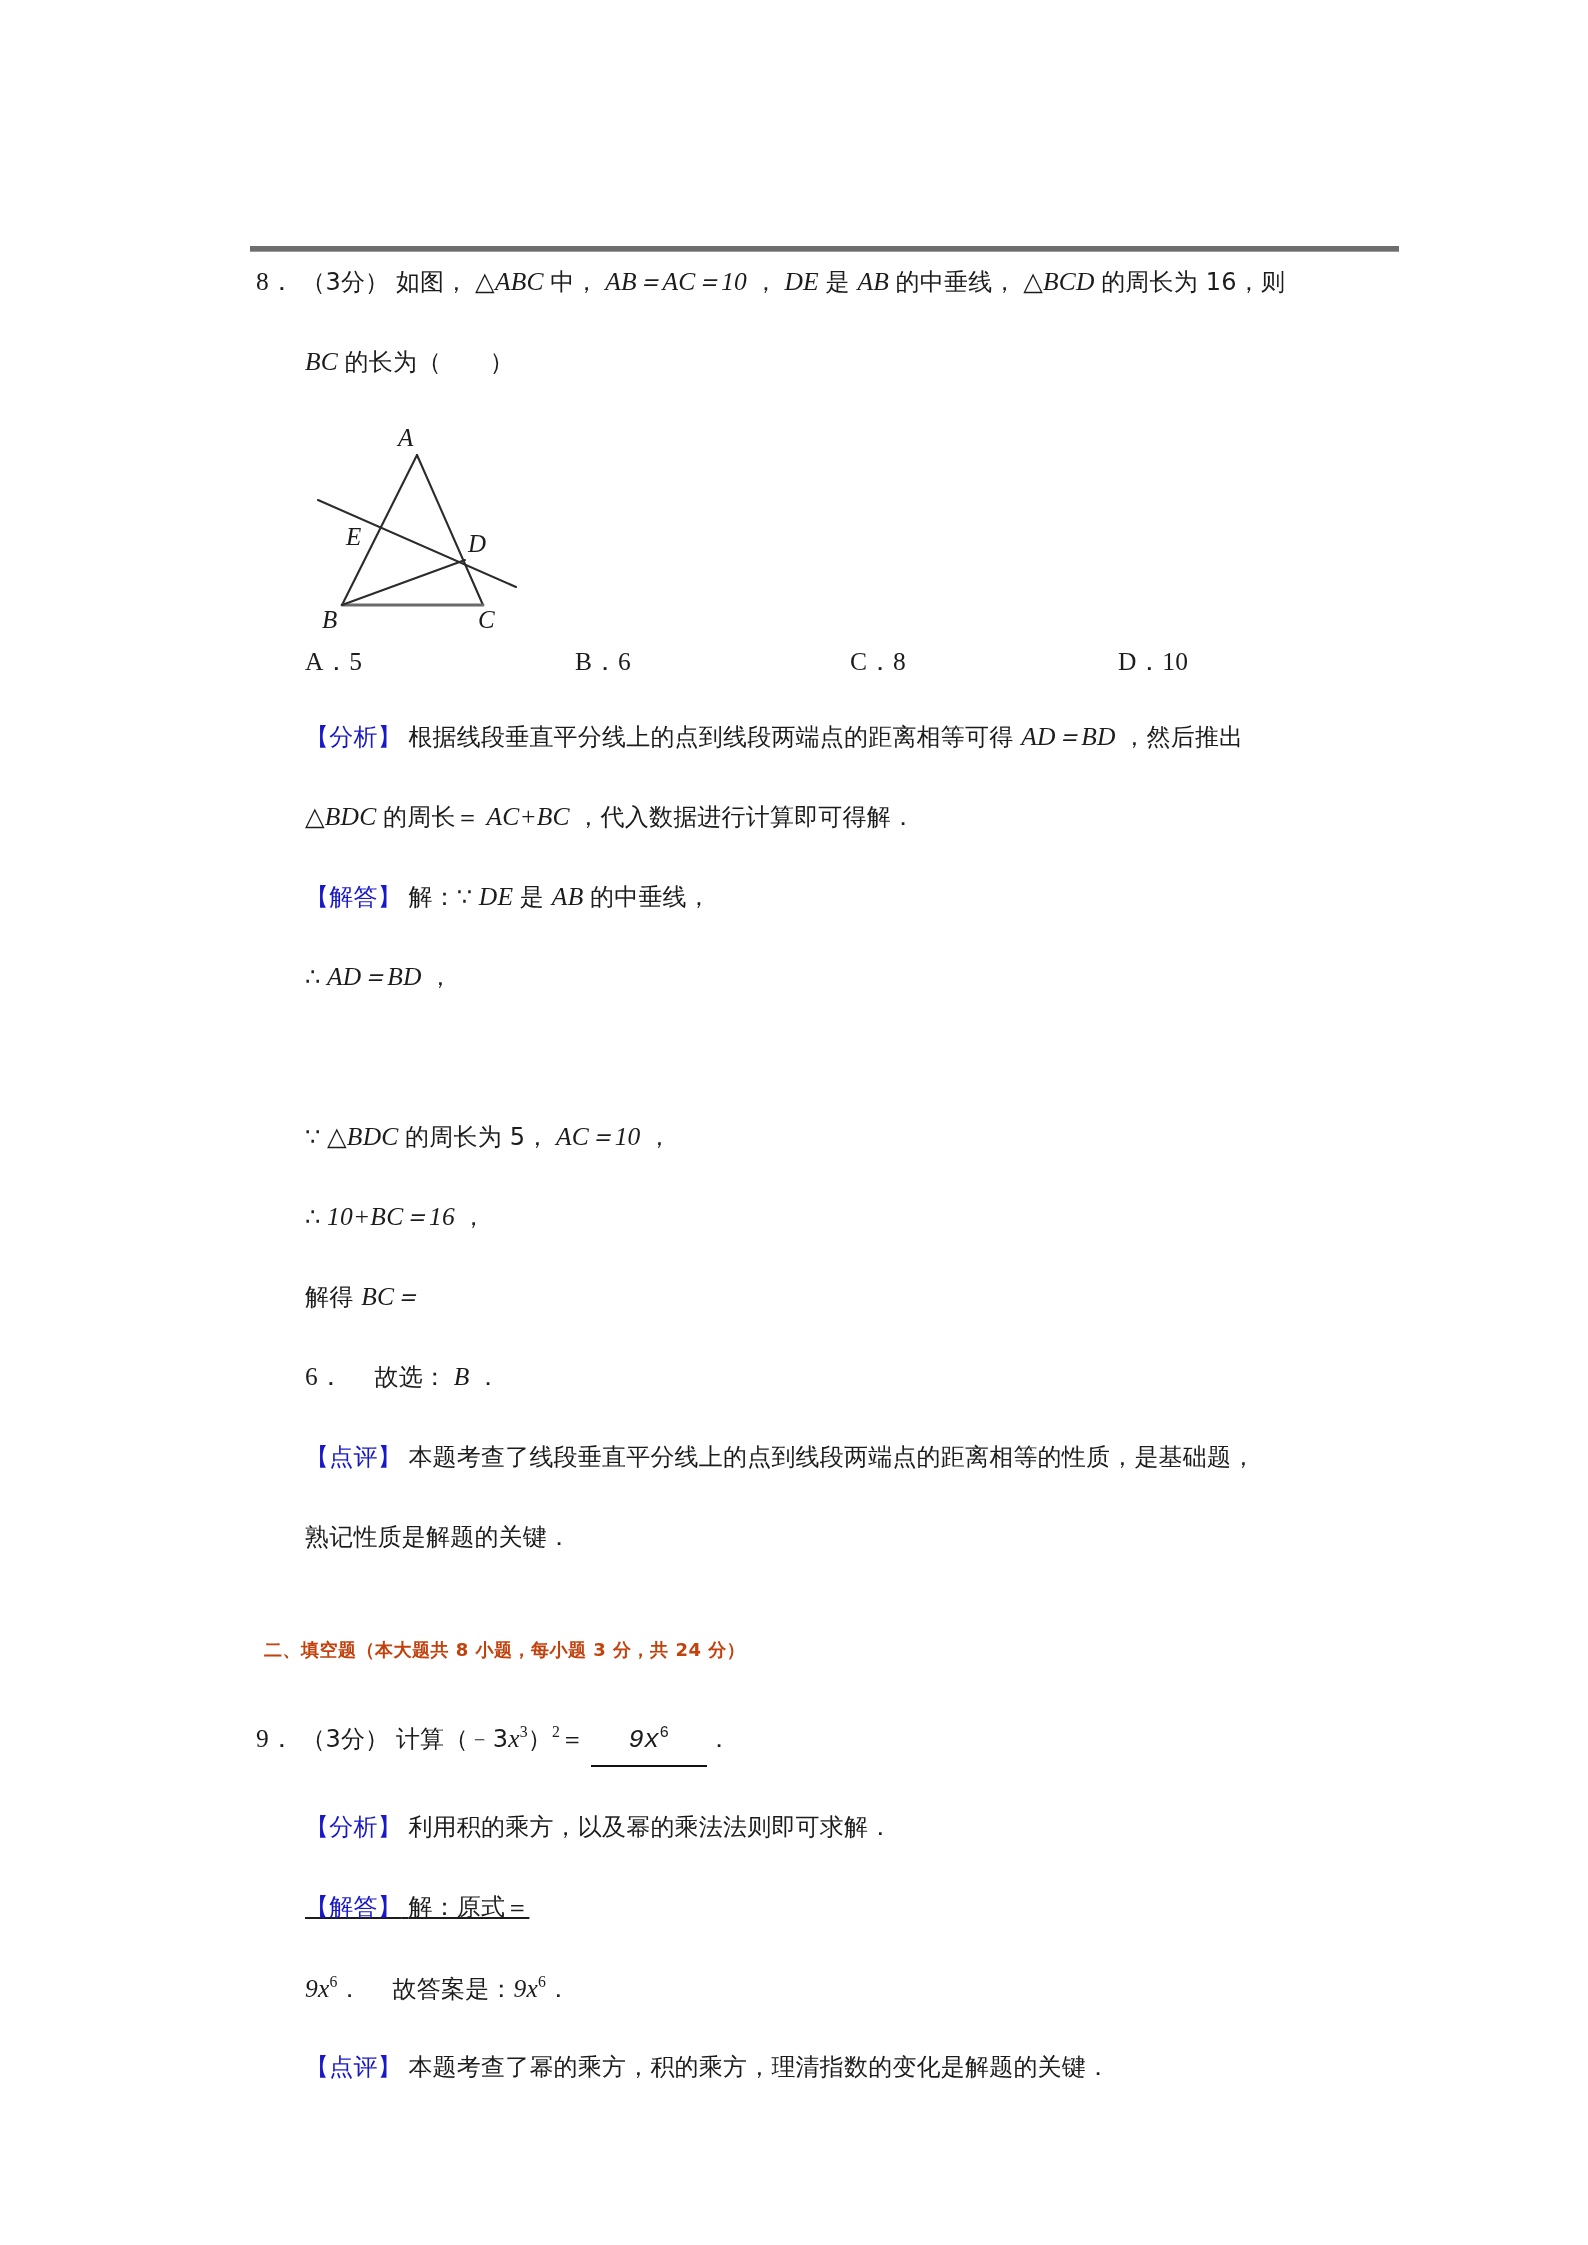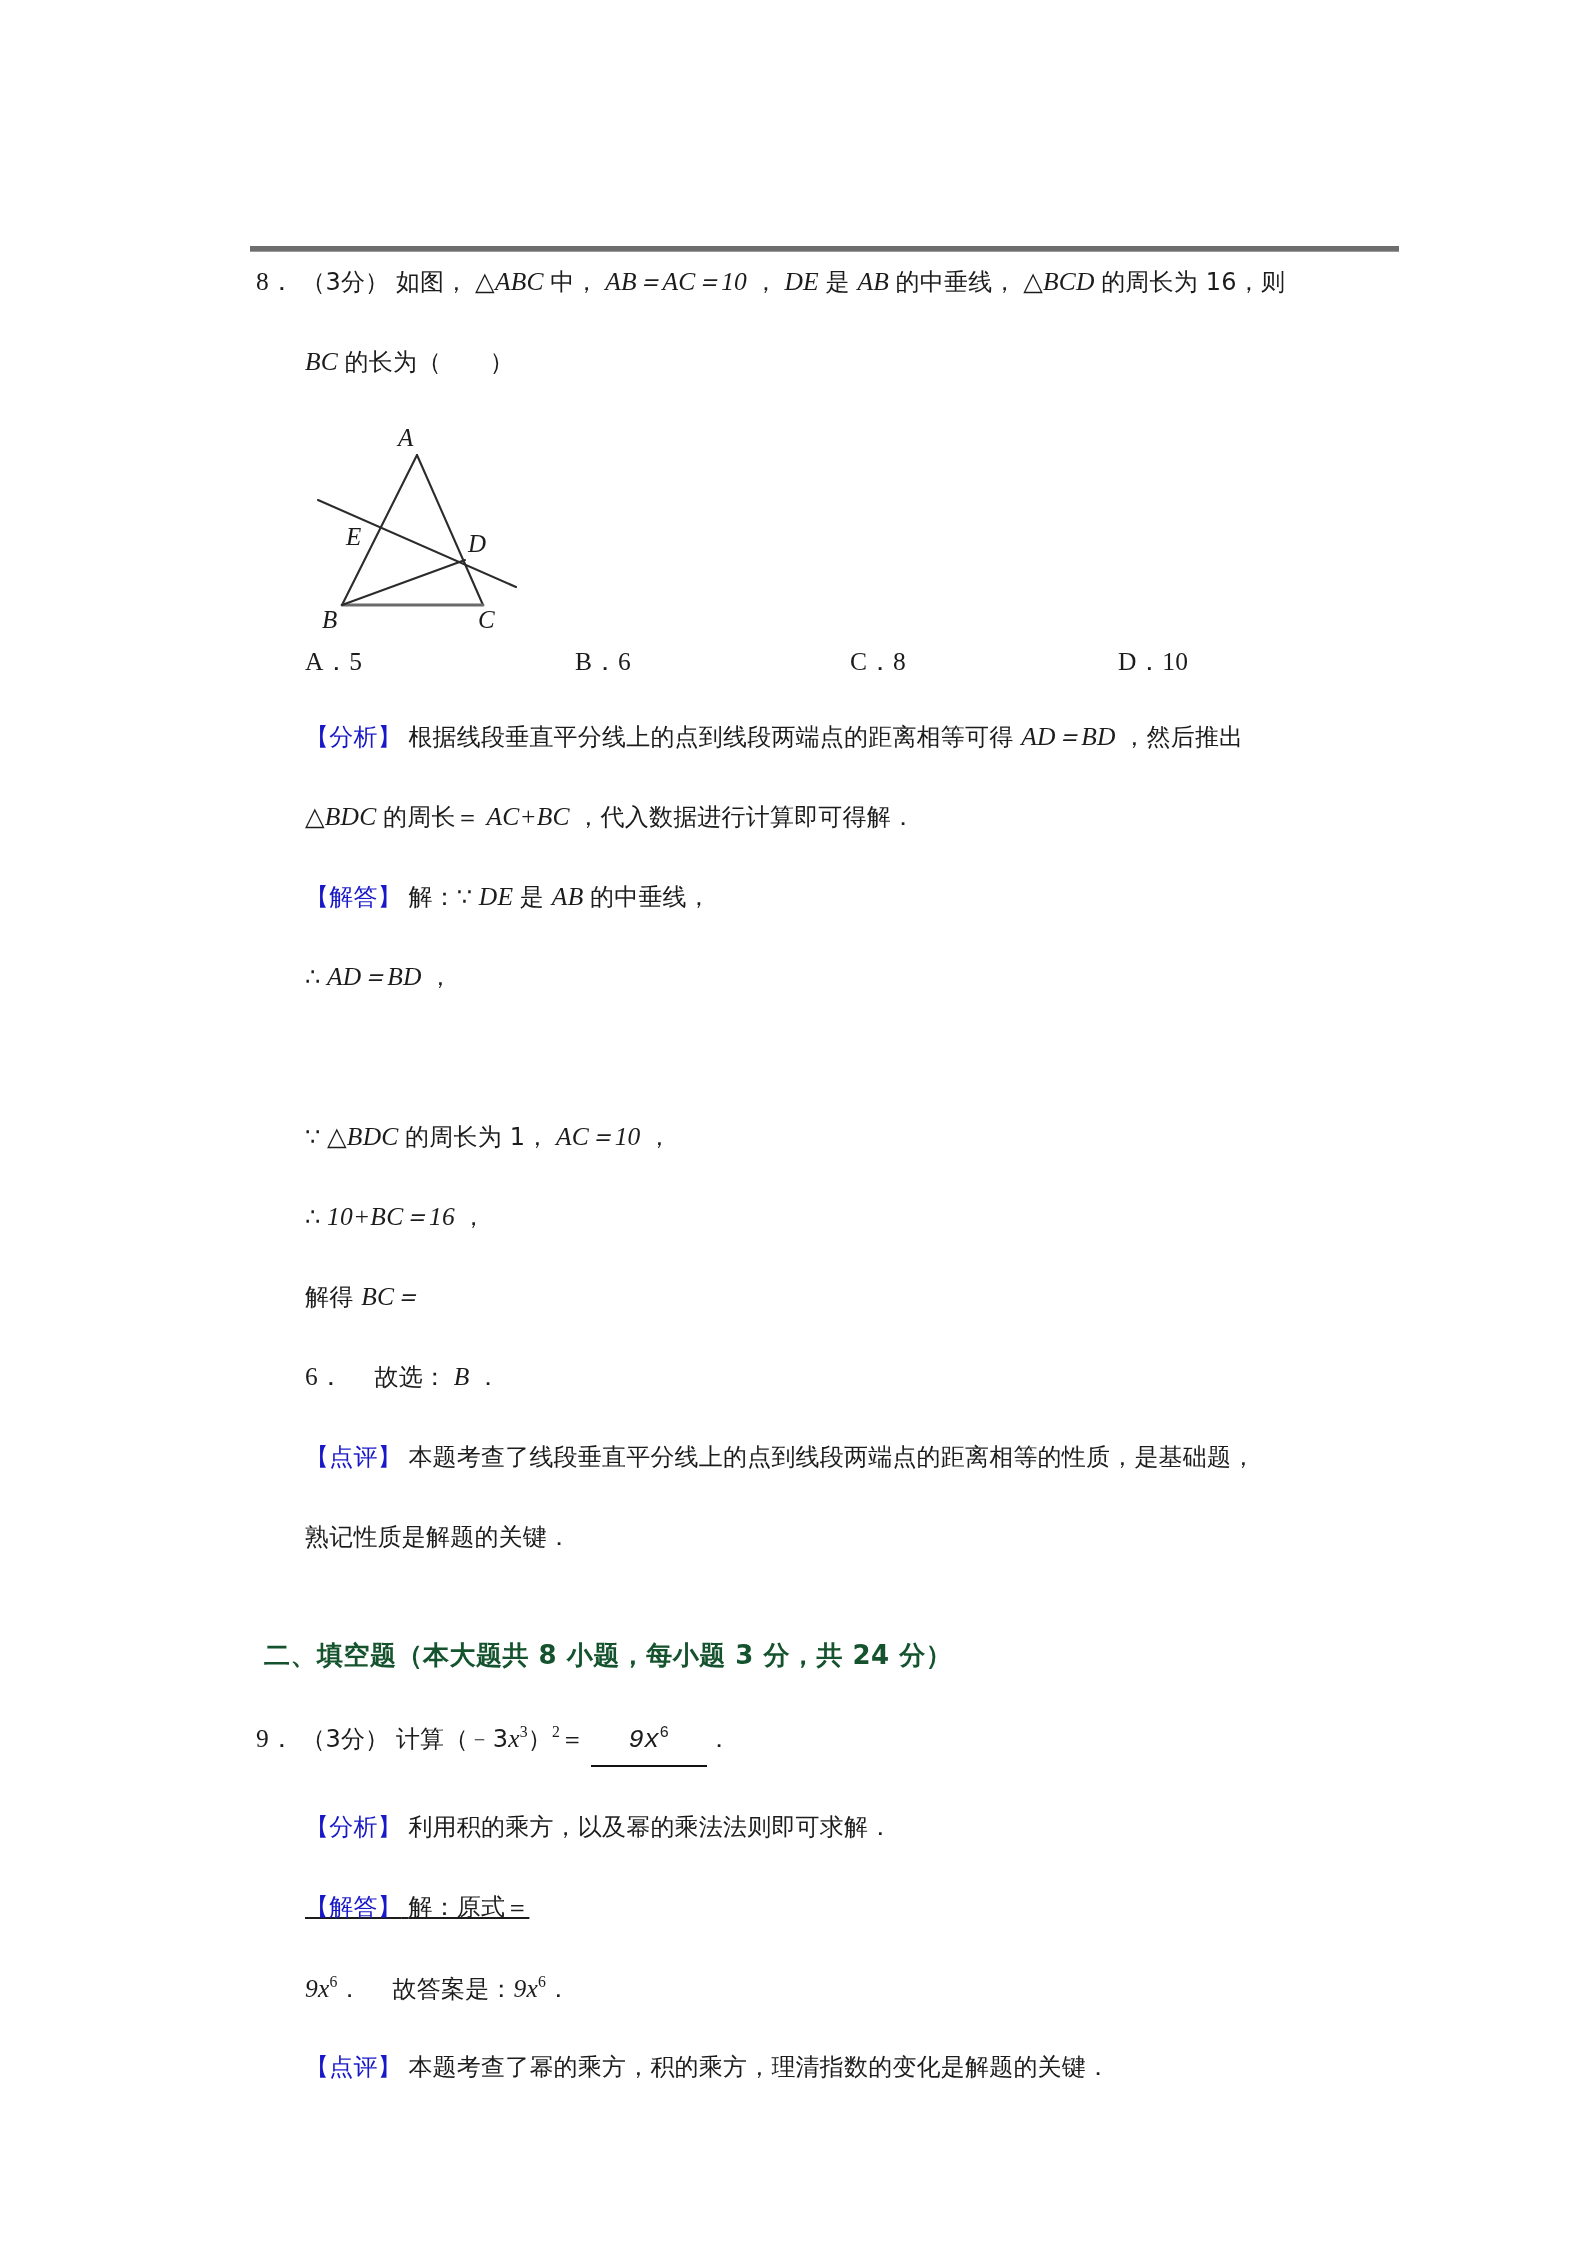--- a/index.html
+++ b/index.html
@@ -62,22 +62,22 @@
   sup { vertical-align: super; }
 
   
   .section-head {
     position: absolute;
     left: 236px;
     top: 1630px;
     white-space: nowrap;
     font-family: "DejaVu Sans", "Liberation Sans", sans-serif;
     font-weight: bold;
-    font-size: 26px;
-    color: #14532d;
+    font-size: 18px;
+    color: #c2410c;
     letter-spacing: 0.5px;
   }
 
   
   .blank {
     display: inline-block;
     border-bottom: 2.5px solid #111;
     min-width: 104px;
     text-align: center;
     padding: 0 6px 10px 6px;
@@ -186,21 +186,21 @@
   <div class="line" style="left:277px; top:955px;">
     <span class="cn">∴</span>
     <span class="ital">AD＝BD</span>
     <span class="cn">，</span>
   </div>
 
 
   <div class="line" style="left:277px; top:1115px;">
     <span class="cn">∵</span>
     <span class="ital">△BDC</span>
-    <span class="cn"> 的周长为 1，</span>
+    <span class="cn"> 的周长为 5，</span>
     <span class="ital">AC＝10</span>
     <span class="cn">，</span>
   </div>
 
   <div class="line" style="left:277px; top:1195px;">
     <span class="cn">∴</span>
     <span class="ital">10+BC＝16</span>
     <span class="cn">，</span>
   </div>
 

